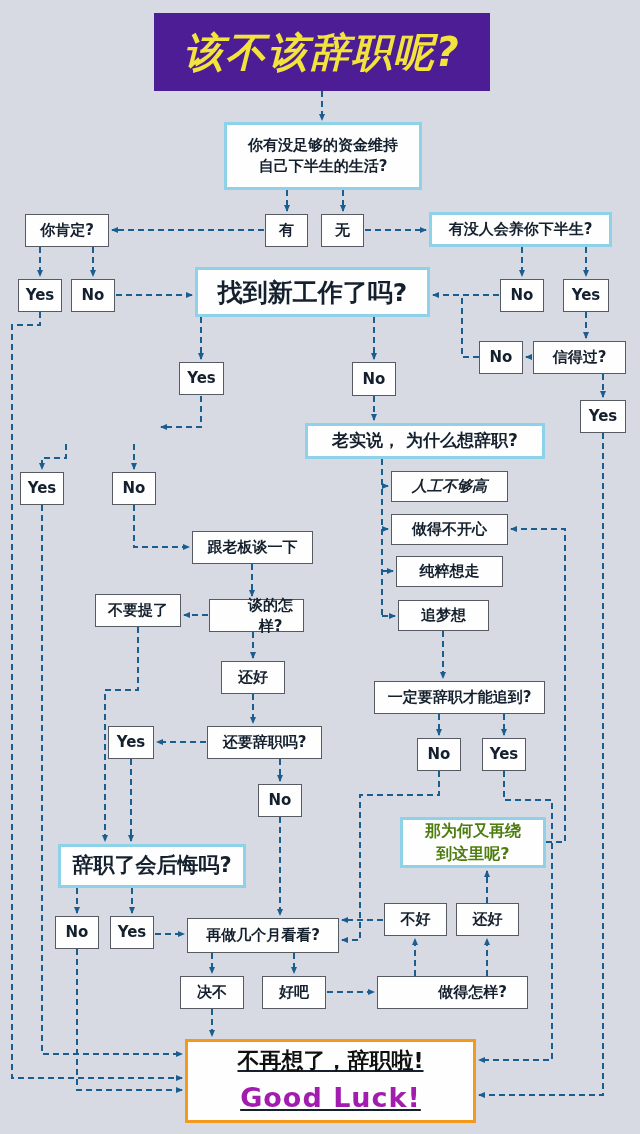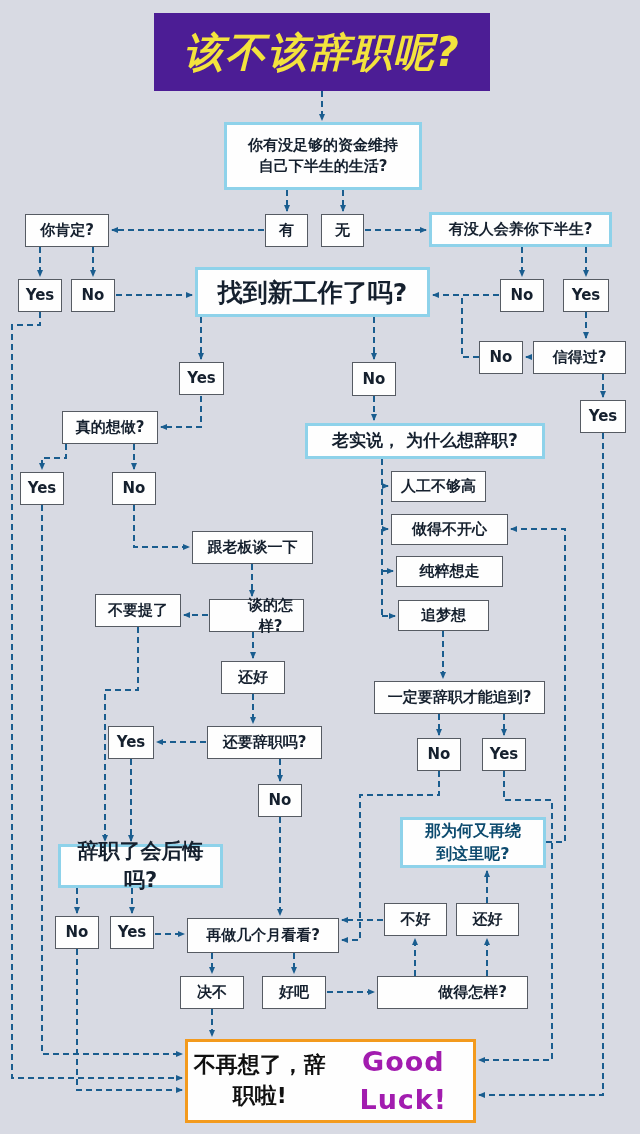--- a/index.html
+++ b/index.html
@@ -14,24 +14,24 @@
     display:flex; align-items:center; justify-content:center; text-align:center;
     font-size:15px; font-weight:bold; box-sizing:border-box; white-space:pre-line;
     line-height:1.4;
   }
   .lb { border:3px solid #8ed2ea; }
   .title {
     position:absolute; background:#4c1d95; color:#f3e33d;
     display:flex; align-items:center; justify-content:center;
     font-size:40px; font-weight:bold; font-style:italic; letter-spacing:2px;
   }
-  .final { border:3px solid #f39a1d; flex-direction:row; gap:2px; }
+  .final { border:3px solid #f39a1d; flex-direction:column; gap:2px;text-decoration:underline; }
   .final .l1 { font-size:22px; font-weight:bold; color:#101010; }
   .final .l2 { font-size:27px; font-weight:bold; color:#a21caf; letter-spacing:1px; }
-  .blue { color:#0c4a6e; }
+  .blue { color:#4d7c0f; }
 </style>
 </head>
 <body>
 
 <div class="canvas">
 
   <svg class="edges" width="640" height="1134" viewBox="0 0 640 1134">
     <defs>
       <marker id="arw" markerWidth="8" markerHeight="8" refX="6" refY="3" orient="auto" markerUnits="userSpaceOnUse">
         <path d="M0,0 L7,3 L0,6 z" fill="#1a5d8f"></path>
@@ -112,26 +112,25 @@
   <div class="box" style="left:500px; top:279px; width:44px; height:33px;">No</div>
   <div class="box" style="left:563px; top:279px; width:46px; height:33px;">Yes</div>
 
   <div class="box" style="left:479px; top:341px; width:44px; height:33px;">No</div>
   <div class="box" style="left:533px; top:341px; width:93px; height:33px;text-align:right;">信得过?</div>
 
   <div class="box" style="left:179px; top:362px; width:45px; height:33px;">Yes</div>
   <div class="box" style="left:352px; top:362px; width:44px; height:34px;">No</div>
   <div class="box" style="left:580px; top:400px; width:46px; height:33px;">Yes</div>
 
-  <div class="box" style="left:62px; top:411px; width:96px; height:33px;">真的想做?</div>
   <div class="box lb" style="left:305px; top:423px; width:240px; height:36px; font-size:17px;">老实说， 为什么想辞职?</div>
 
   <div class="box" style="left:20px; top:472px; width:44px; height:33px;">Yes</div>
   <div class="box" style="left:112px; top:472px; width:44px; height:33px;">No</div>
-  <div class="box" style="left:391px; top:471px; width:95px; height:31px;">人工不够高</div>
+  <div class="box" style="left:391px; top:471px; width:117px; height:31px;font-style:italic;">人工不够高</div>
 
   <div class="box" style="left:391px; top:514px; width:117px; height:31px;">做得不开心</div>
   <div class="box" style="left:192px; top:531px; width:121px; height:33px;">跟老板谈一下</div>
   <div class="box" style="left:396px; top:556px; width:107px; height:31px;">纯粹想走</div>
 
   <div class="box" style="left:95px; top:594px; width:86px; height:33px;">不要提了</div>
   <div class="box" style="left:209px; top:599px; width:95px; height:33px;padding-left:28px;">谈的怎样?</div>
   <div class="box" style="left:398px; top:600px; width:91px; height:31px;">追梦想</div>
 
   <div class="box" style="left:221px; top:661px; width:64px; height:33px;">还好</div>
@@ -139,21 +138,21 @@
 
   <div class="box" style="left:108px; top:726px; width:46px; height:33px;">Yes</div>
   <div class="box" style="left:207px; top:726px; width:115px; height:33px;">还要辞职吗?</div>
   <div class="box" style="left:417px; top:738px; width:44px; height:33px;">No</div>
   <div class="box" style="left:482px; top:738px; width:44px; height:33px;">Yes</div>
 
   <div class="box" style="left:258px; top:784px; width:44px; height:33px;">No</div>
   <div class="box lb blue" style="left:400px; top:817px; width:146px; height:51px; font-size:16px;">那为何又再绕
 到这里呢?</div>
 
-  <div class="box lb" style="left:58px; top:844px; width:165px; height:44px; font-size:21px;">辞职了会后悔吗?</div>
+  <div class="box lb" style="left:58px; top:844px; width:188px; height:44px; font-size:21px;">辞职了会后悔吗?</div>
 
   <div class="box" style="left:55px; top:916px; width:44px; height:33px;">No</div>
   <div class="box" style="left:110px; top:916px; width:44px; height:33px;">Yes</div>
   <div class="box" style="left:187px; top:918px; width:152px; height:35px;">再做几个月看看?</div>
   <div class="box" style="left:384px; top:903px; width:63px; height:33px;">不好</div>
   <div class="box" style="left:456px; top:903px; width:63px; height:33px;">还好</div>
 
   <div class="box" style="left:180px; top:976px; width:64px; height:33px;">决不</div>
   <div class="box" style="left:262px; top:976px; width:64px; height:33px;">好吧</div>
   <div class="box" style="left:377px; top:976px; width:151px; height:33px;padding-left:40px;">做得怎样?</div>

